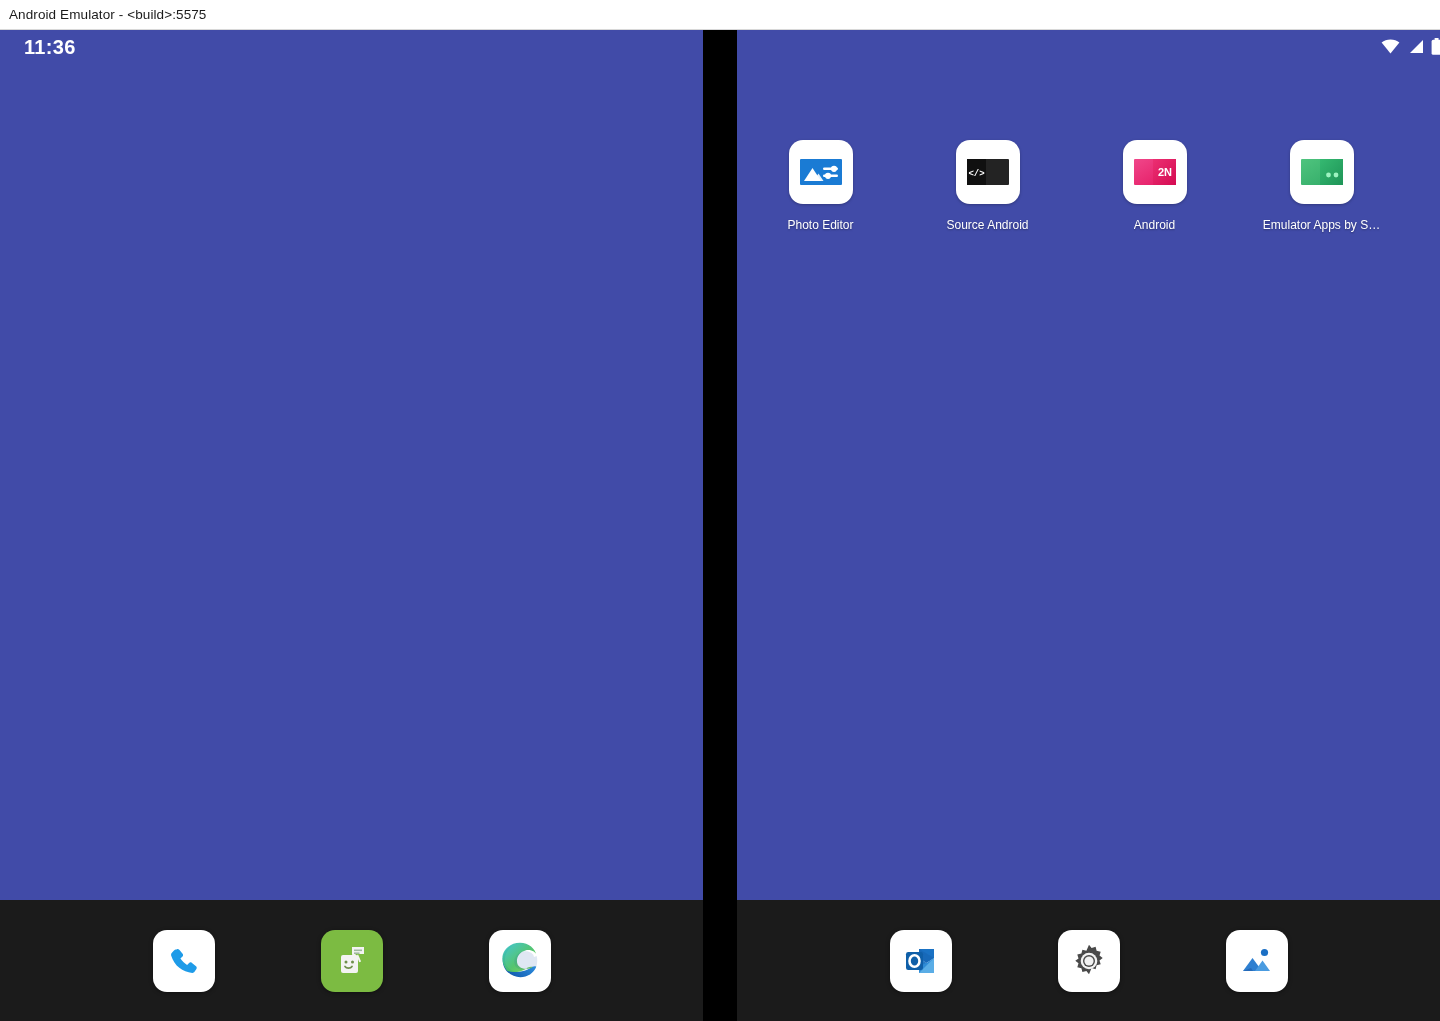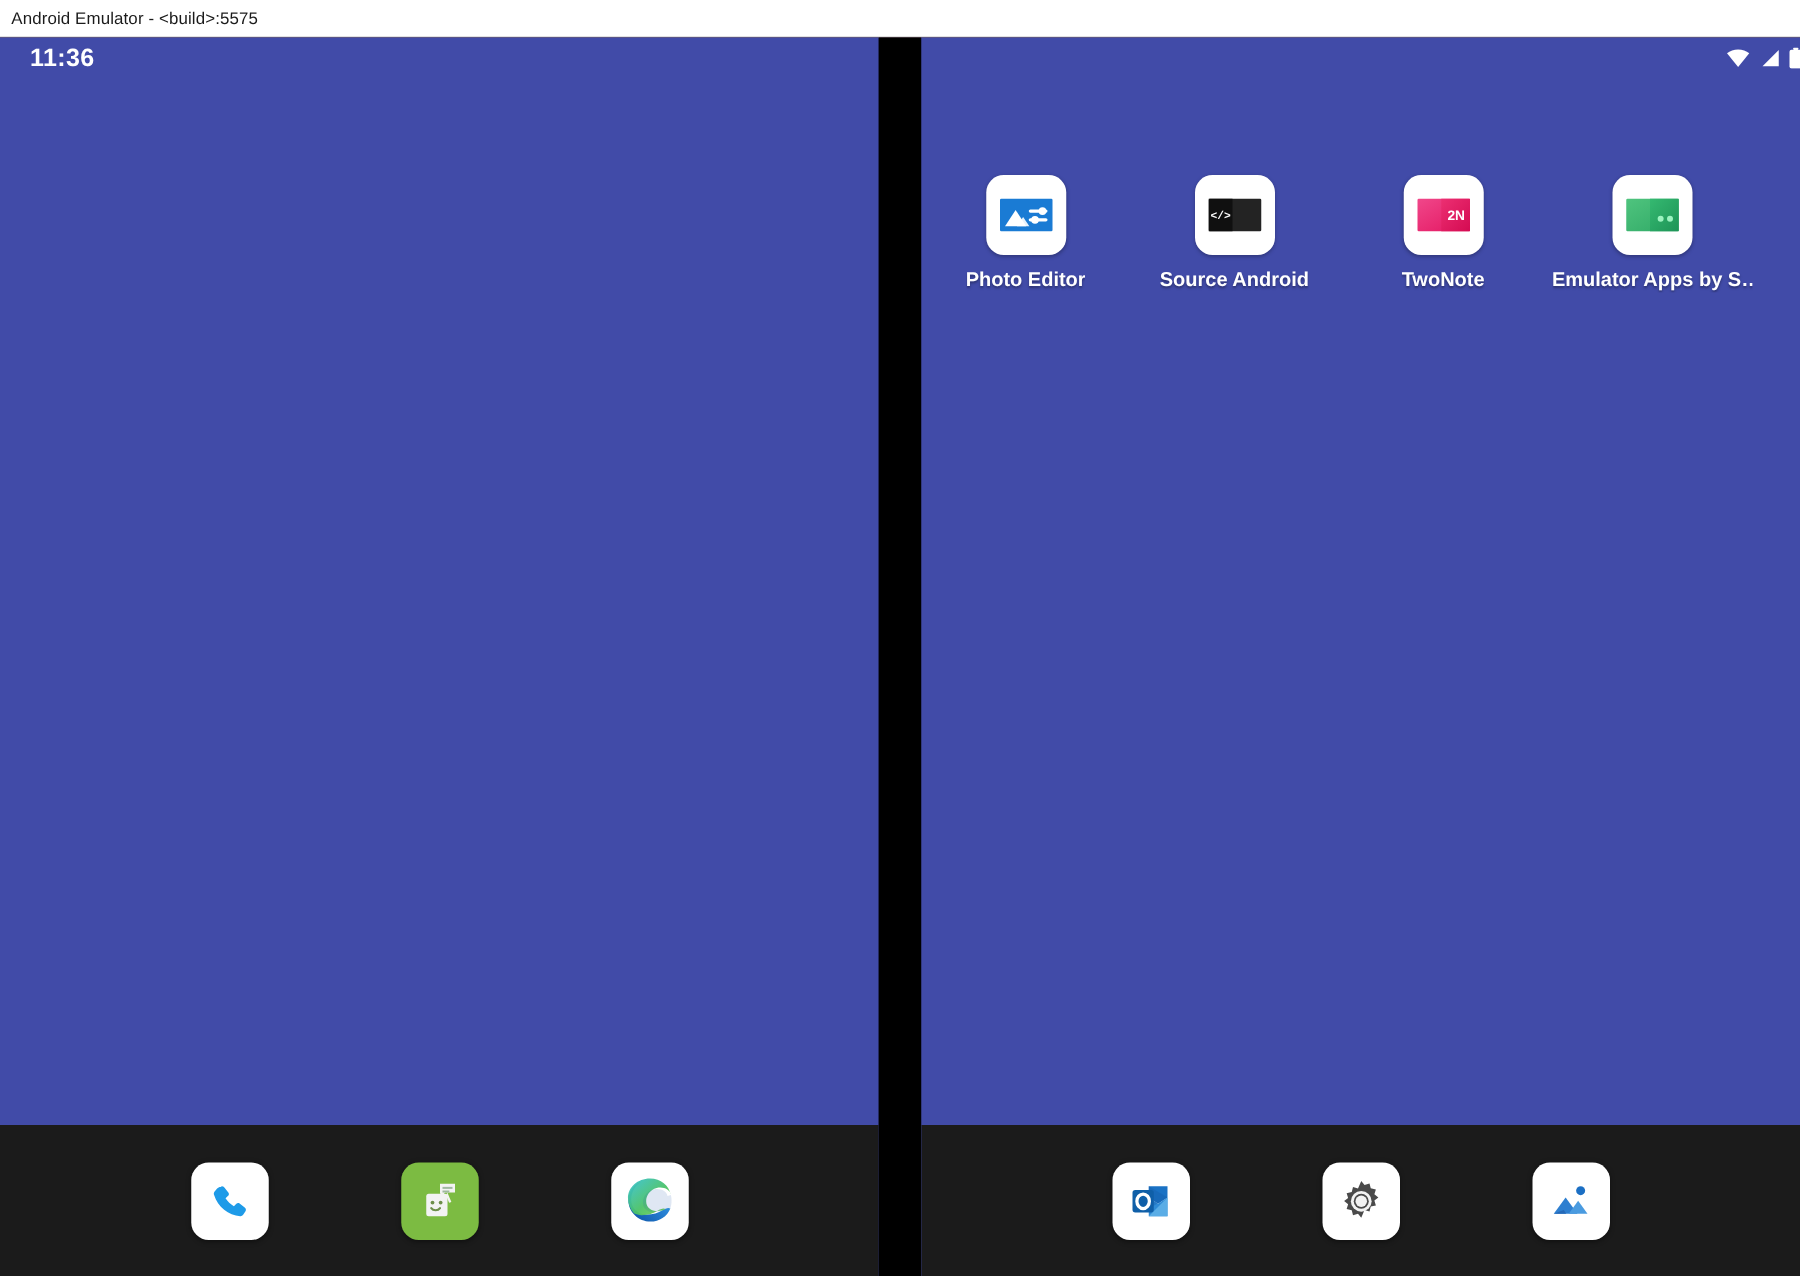--- a/index.html
+++ b/index.html
@@ -95,28 +95,27 @@
     width: 64px; height: 64px;
     border-radius: 14px;
     background: #ffffff;
     display: flex; align-items: center; justify-content: center;
     box-shadow: 0 1px 3px rgba(0,0,0,0.25);
     overflow: hidden;
   }
   .app-label {
     margin-top: 12px;
     color: #ffffff;
-    font-size: 16px;
+    font-size: 12px;
     line-height: 18px;
     max-width: 160px;
     text-align: center;
     white-space: nowrap;
     overflow: hidden;
     text-shadow: 0 1px 2px rgba(0,0,0,0.35);
-    font-weight: bold;
   }
 
   
   .art { display: block; }
 
   
   #page-dots {
     position: absolute;
     right: 10px; bottom: 22px;
     display: flex; gap: 9px; align-items: center;
@@ -275,21 +274,21 @@
                 <linearGradient id="pinkB" x1="0" y1="0" x2="1" y2="1">
                   <stop offset="0%" stop-color="#EC2F72"></stop>
                     <stop offset="100%" stop-color="#D40B52"></stop>
                 </linearGradient>
               </defs>
               <rect x="3" y="11" width="42" height="26" rx="1" fill="url(#pinkA)"></rect>
               <rect x="22" y="11" width="23" height="26" fill="url(#pinkB)"></rect>
               <text x="34" y="28" font-family="'Liberation Sans', sans-serif" font-size="11" font-weight="bold" fill="#ffffff" text-anchor="middle">2N</text>
             </svg>
           </div>
-          <div class="app-label">TwoNote</div>
+          <div class="app-label">Android</div>
         </div>
 
         <div class="app-cell">
           <div class="app-icon-shell">
             <svg class="art" width="48" height="48" viewBox="0 0 48 48">
               <defs>
                 <linearGradient id="grnA" x1="0" y1="0" x2="1" y2="1">
                   <stop offset="0%" stop-color="#4FC47E"></stop>
                     <stop offset="100%" stop-color="#2FA865"></stop>
                 </linearGradient>

